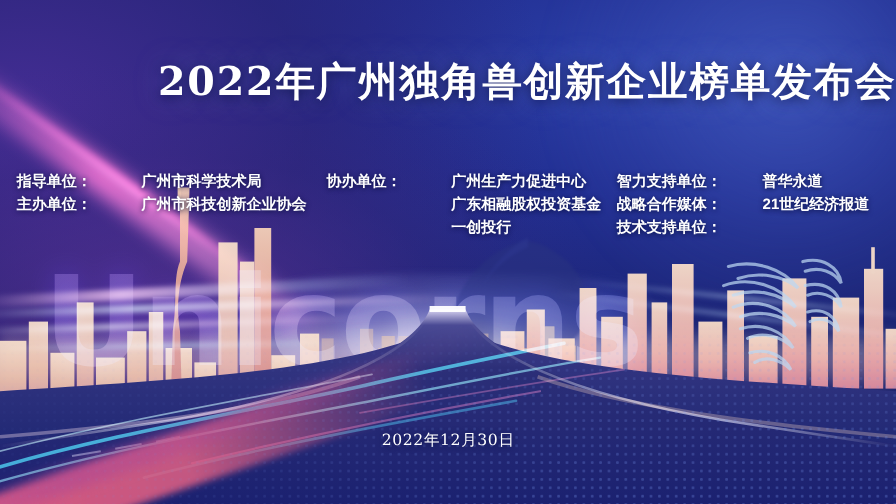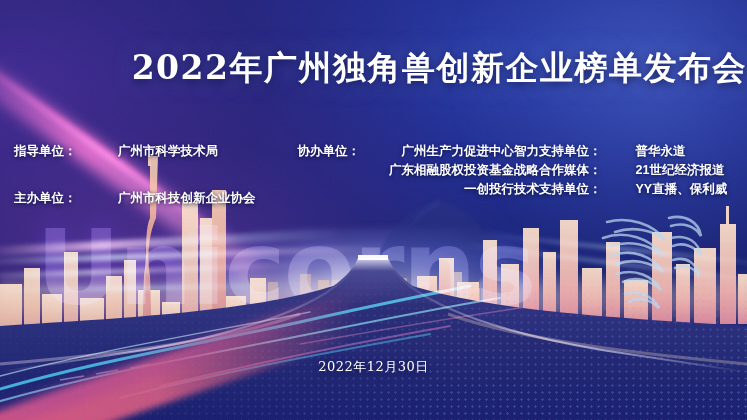--- a/index.html
+++ b/index.html
@@ -165,22 +165,22 @@
     display:flex;
     padding:0 14px;
     color:#ffffff;
     font-size:12.5px;
     font-weight:700;
     line-height:19px;
     text-shadow:0 1px 4px rgba(8,14,60,.95);
     white-space:nowrap;
   }
   .col{display:flex;flex-direction:column;}
-  .col-a{width:258px;gap:28px;}
-  .col-b{width:242px;align-items:flex-end;}
+  .col-a{width:258px;}
+  .col-b{width:242px;}
   .col-c{width:auto;}
   .srow{display:flex;}
   .slabel{display:inline-block;}
   .col-a .slabel{width:70px;}
   .col-b .slabel{width:70px;}
   .col-c .slabel{width:auto;}
   .svalue{display:inline-block;margin-left:34px;}
 
   .date{
     position:absolute;left:0;right:0;top:358px;
@@ -435,21 +435,20 @@
       <div class="srow">
         <span class="slabel">智力支持单位：</span>
         <span class="svalue">普华永道</span>
       </div>
       <div class="srow">
         <span class="slabel">战略合作媒体：</span>
         <span class="svalue">21世纪经济报道</span>
       </div>
       <div class="srow">
         <span class="slabel">技术支持单位：</span>
-        <span class="svalue">YY直播、保利威</span>
       </div>
     </div>
 
   </div>
 
   <div class="date">2022年12月30日</div>
 
 </div>
 
 </body></html>

